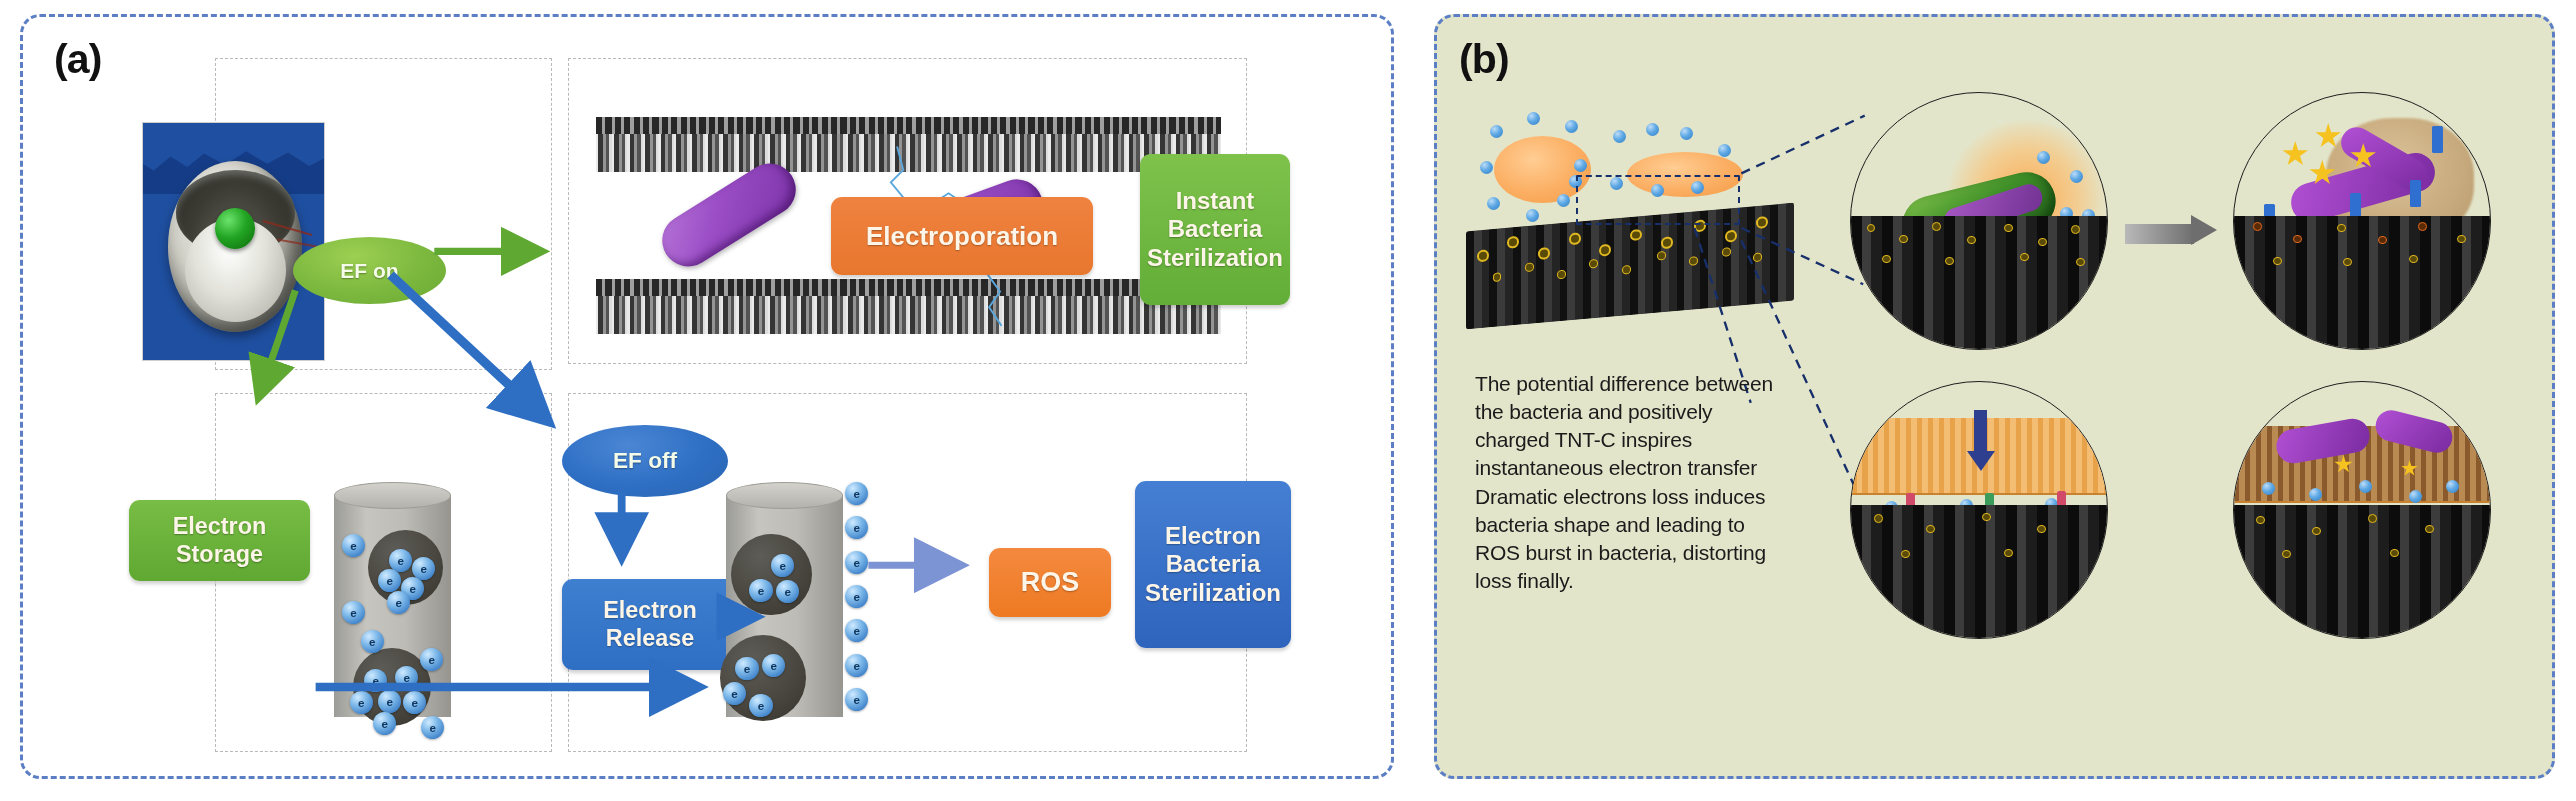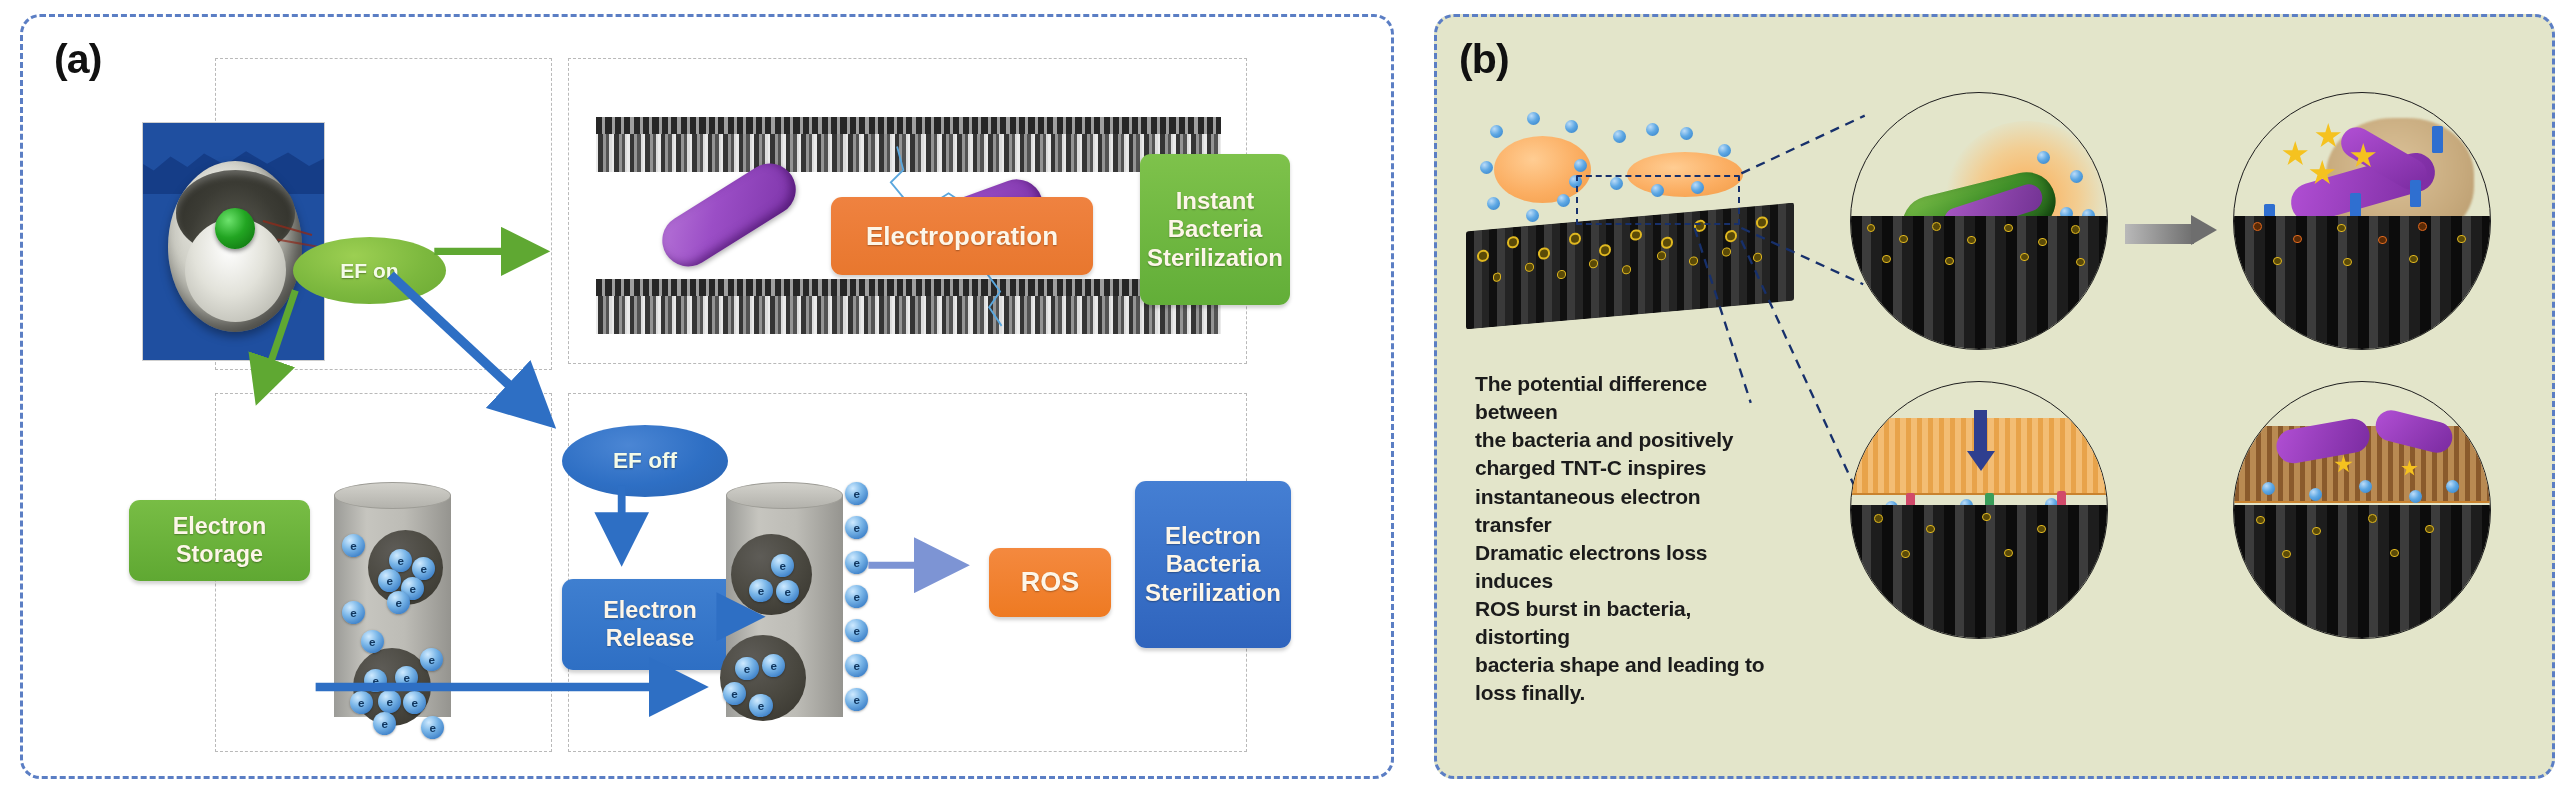--- a/index.html
+++ b/index.html
@@ -263,21 +263,21 @@
         #e8a34a 0px,#e8a34a 5.5px,#f3bd74 5.5px,#f3bd74 11px);
     border-bottom:2.3px solid #c9832f;
   }
   .grey-arrow {
     position:absolute; height:20px;
     background:linear-gradient(90deg,#b9b9b9,#6e6e6e);
   }
 
   #b-text {
     position:absolute; left:1475px; top:370px; width:306px;
-    font-size:21px; line-height:1.34; color:#1b1b1b; font-weight:bold;
+    font-size:21px; line-height:1.34; color:#1b1b1b; font-weight:normal;
     letter-spacing:-0.2px;
   }
   #b-text span { display:block; }
 </style>
 </head>
 <body>
 
 <div class="panel" id="panel-a">
   <div class="panel-label" id="label-a">(a)</div>
 
@@ -563,22 +563,22 @@
     </div>
   </div>
 </div>
 
 <div id="b-text">
     <span>The potential difference between</span>
     <span>the bacteria and positively</span>
     <span>charged TNT-C inspires</span>
     <span>instantaneous electron transfer</span>
     <span>Dramatic electrons loss induces</span>
+    <span>bacteria shape and leading to</span>
     <span>ROS burst in bacteria, distorting</span>
-    <span>bacteria shape and leading to</span>
     <span>loss finally.</span>
   </div>
 
 <svg id="arrow-layer" viewBox="0 0 3299 1026" width="2576" height="801">
   <defs>
     <marker id="mk-green" markerWidth="7" markerHeight="7" refX="5.4" refY="3.5" orient="auto">
       <path d="M0,0 L7,3.5 L0,7 z" fill="#5FA832"></path>
     </marker>
     <marker id="mk-blue" markerWidth="7" markerHeight="7" refX="5.4" refY="3.5" orient="auto">
       <path d="M0,0 L7,3.5 L0,7 z" fill="#2E6FC4"></path>

